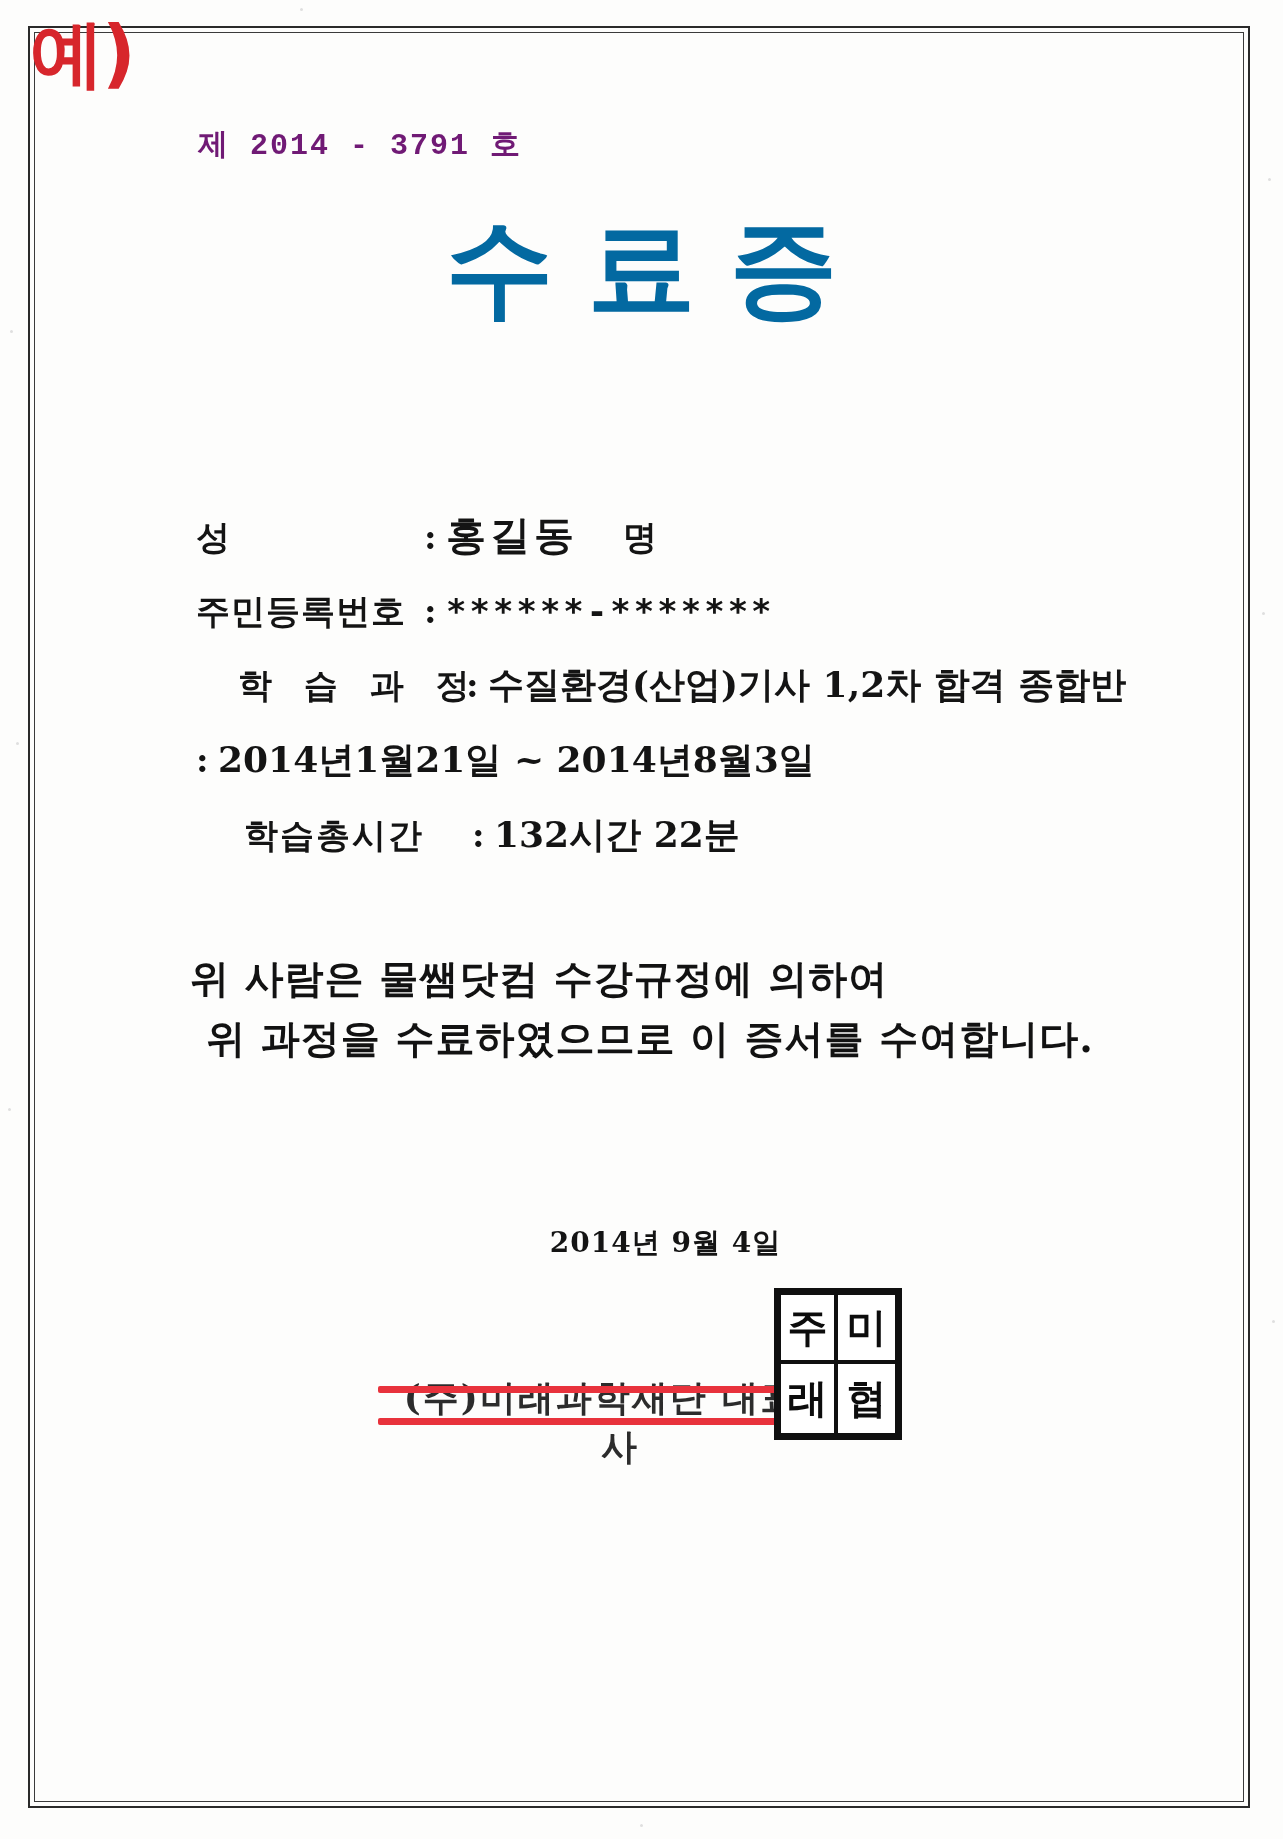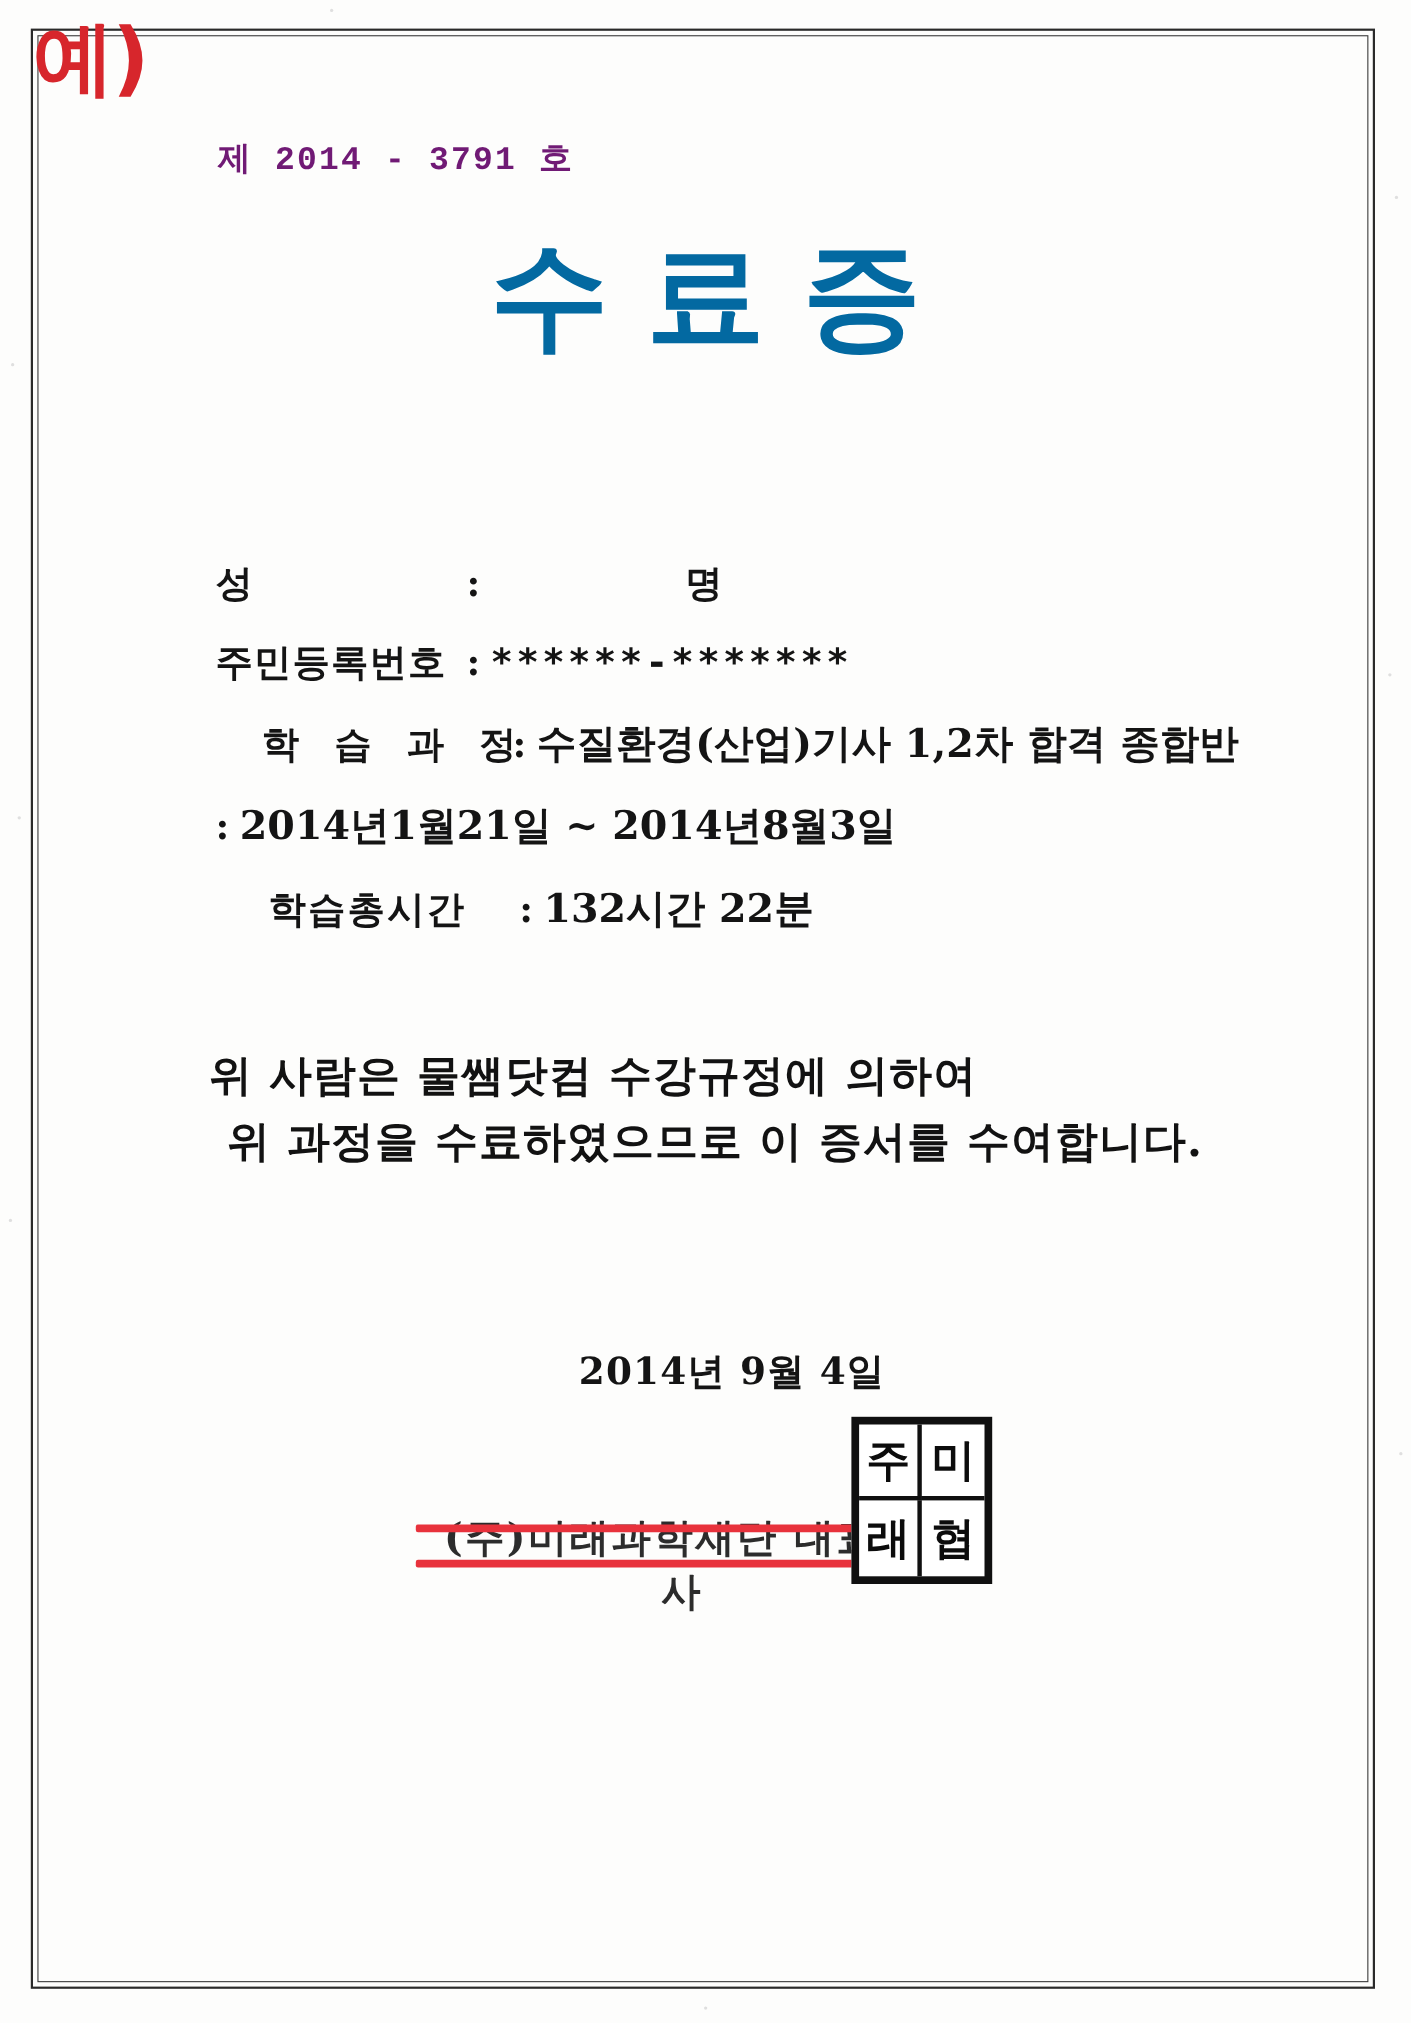--- a/index.html
+++ b/index.html
@@ -141,21 +141,21 @@
   }
   .statement .line1 { text-align: left; padding-left: 40px; }
   .statement .line2 { text-align: center; }
 
   .issue-date {
     position: absolute;
     left: 0;
     right: 0;
     top: 1224px;
     text-align: center;
-    font-size: 34px;
+    font-size: 28px;
     font-weight: 700;
     color: #141414;
     letter-spacing: 1px;
     margin-left: 48px;
   }
 
   
   .issuer-wrap {
     position: absolute;
     left: 390px;
@@ -234,20 +234,21 @@
 
   <div class="serial">제 2014 - 3791 호</div>
 
   <div class="title">수료증</div>
 
   <div class="fields">
 
     <div class="field-row row-name">
       <div class="field-label">성      명</div>
       <div class="field-colon">:</div>
+      <div class="field-value">홍길동</div>
     </div>
 
     <div class="field-row row-id">
       <div class="field-label">주민등록번호</div>
       <div class="field-colon">:</div>
       <div class="field-value">******-*******</div>
     </div>
 
     <div class="field-row row-course">
       <div class="field-label">학 습 과 정</div>

